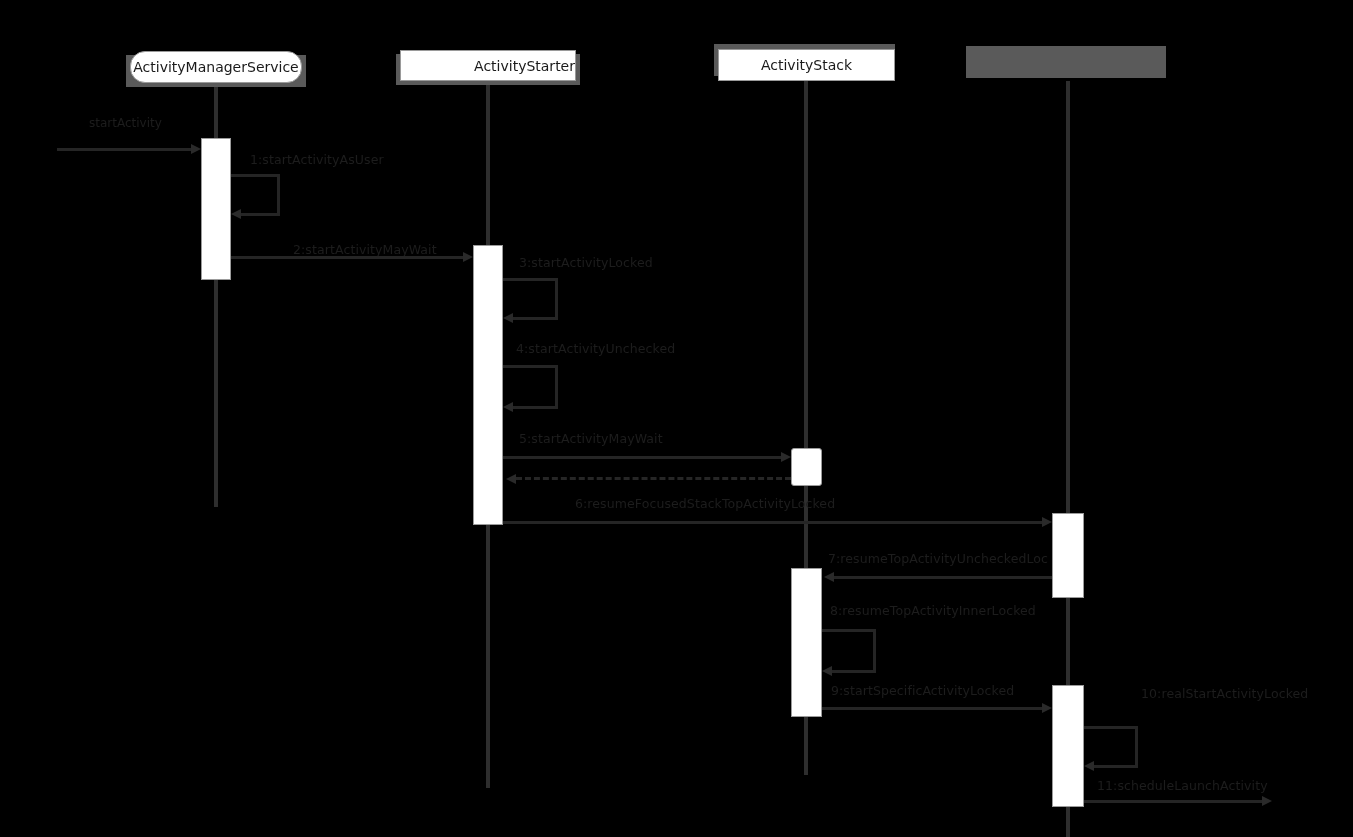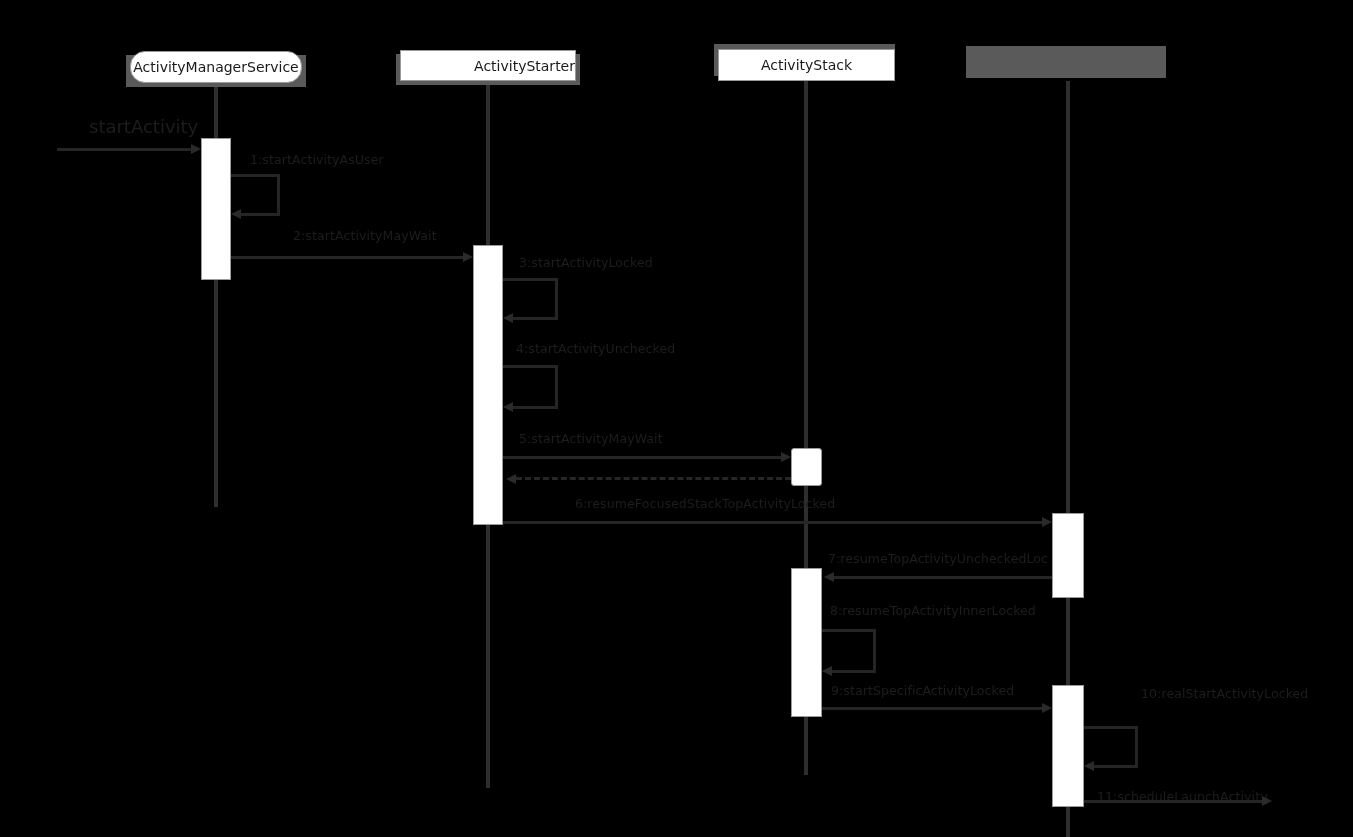--- a/index.html
+++ b/index.html
@@ -97,21 +97,21 @@
   .msg-label {
     position: absolute;
     font-size: 12.5px;
     color: #1d1d1d;
     white-space: nowrap;
     z-index: 3;
     letter-spacing: 0.1px;
   }
   .found-label {
     position: absolute;
-    font-size: 18px;
+    font-size: 12px;
     color: #1d1d1d;
     white-space: nowrap;
     z-index: 3;
   }
 </style>
 </head>
 <body>
 
 <div id="diagram">
 
@@ -147,21 +147,21 @@
   <div class="found-label" style="left:89px; top:116px;">startActivity</div>
   <div class="msg-line" style="left:57px; top:148px; width:134px;"></div>
   <div class="arrow-r open" style="left:191px; top:144px;"></div>
 
   <div class="msg-label" style="left:250px; top:152px;text-align:right;">1:startActivityAsUser</div>
   <div class="msg-line" style="left:231px; top:174px; width:49px;"></div>
   <div class="msg-vline" style="left:277px; top:174px; height:42px;"></div>
   <div class="msg-line" style="left:240px; top:213px; width:40px;"></div>
   <div class="arrow-l open" style="left:231px; top:209px;"></div>
 
-  <div class="msg-label" style="left:293px; top:228px;text-align:right;">2:startActivityMayWait</div>
+  <div class="msg-label" style="left:293px; top:242px;text-align:right;">2:startActivityMayWait</div>
   <div class="msg-line" style="left:231px; top:256px; width:232px;"></div>
   <div class="arrow-r open" style="left:463px; top:252px;"></div>
 
   <div class="msg-label" style="left:519px; top:255px;">3:startActivityLocked</div>
   <div class="msg-line" style="left:503px; top:278px; width:55px;"></div>
   <div class="msg-vline" style="left:555px; top:278px; height:42px;"></div>
   <div class="msg-line" style="left:512px; top:317px; width:46px;"></div>
   <div class="arrow-l open" style="left:503px; top:313px;"></div>
 
   <div class="msg-label" style="left:516px; top:341px;">4:startActivityUnchecked</div>
@@ -194,17 +194,17 @@
   <div class="msg-label" style="left:831px; top:683px;">9:startSpecificActivityLocked</div>
   <div class="msg-line" style="left:822px; top:707px; width:220px;"></div>
   <div class="arrow-r open" style="left:1042px; top:703px;"></div>
 
   <div class="msg-label" style="left:1141px; top:686px;">10:realStartActivityLocked</div>
   <div class="msg-line" style="left:1084px; top:726px; width:54px;"></div>
   <div class="msg-vline" style="left:1135px; top:726px; height:42px;"></div>
   <div class="msg-line" style="left:1093px; top:765px; width:45px;"></div>
   <div class="arrow-l open" style="left:1084px; top:761px;"></div>
 
-  <div class="msg-label" style="left:1097px; top:778px;margin-top:11px;">11:scheduleLaunchActivity</div>
+  <div class="msg-label" style="left:1097px; top:778px;">11:scheduleLaunchActivity</div>
   <div class="msg-line" style="left:1084px; top:800px; width:178px;"></div>
   <div class="arrow-r open" style="left:1262px; top:796px;"></div>
 
 </div>
 
 </body></html>

